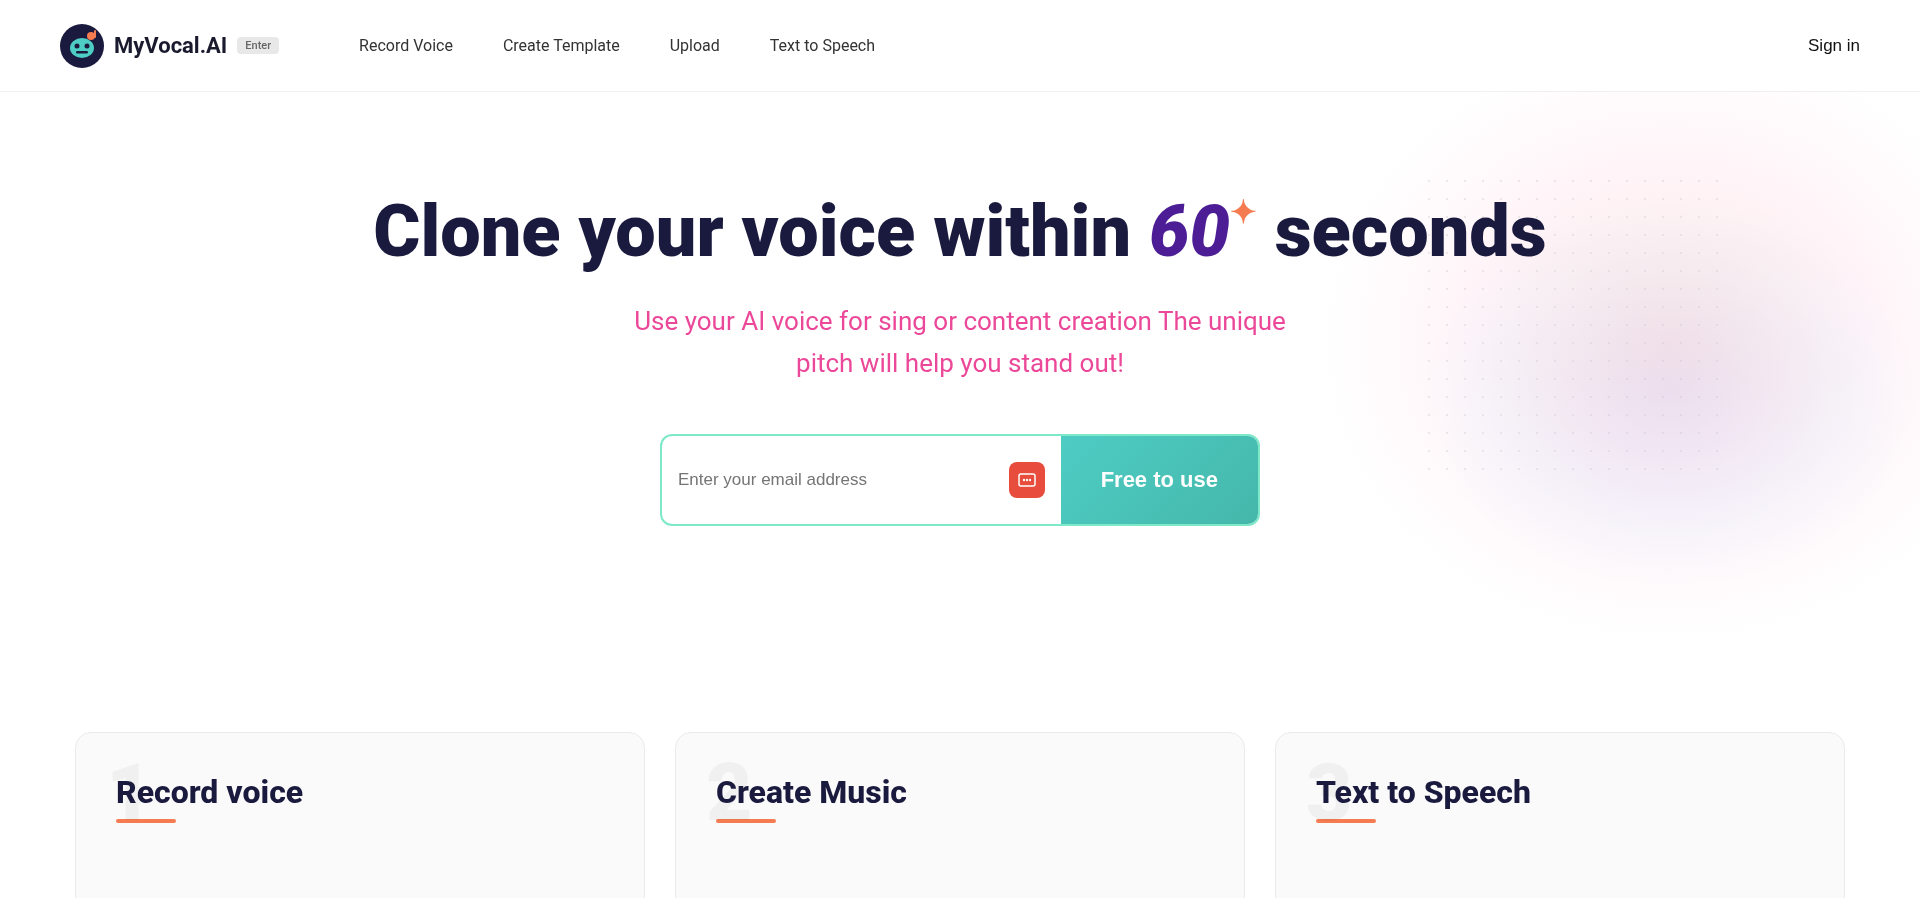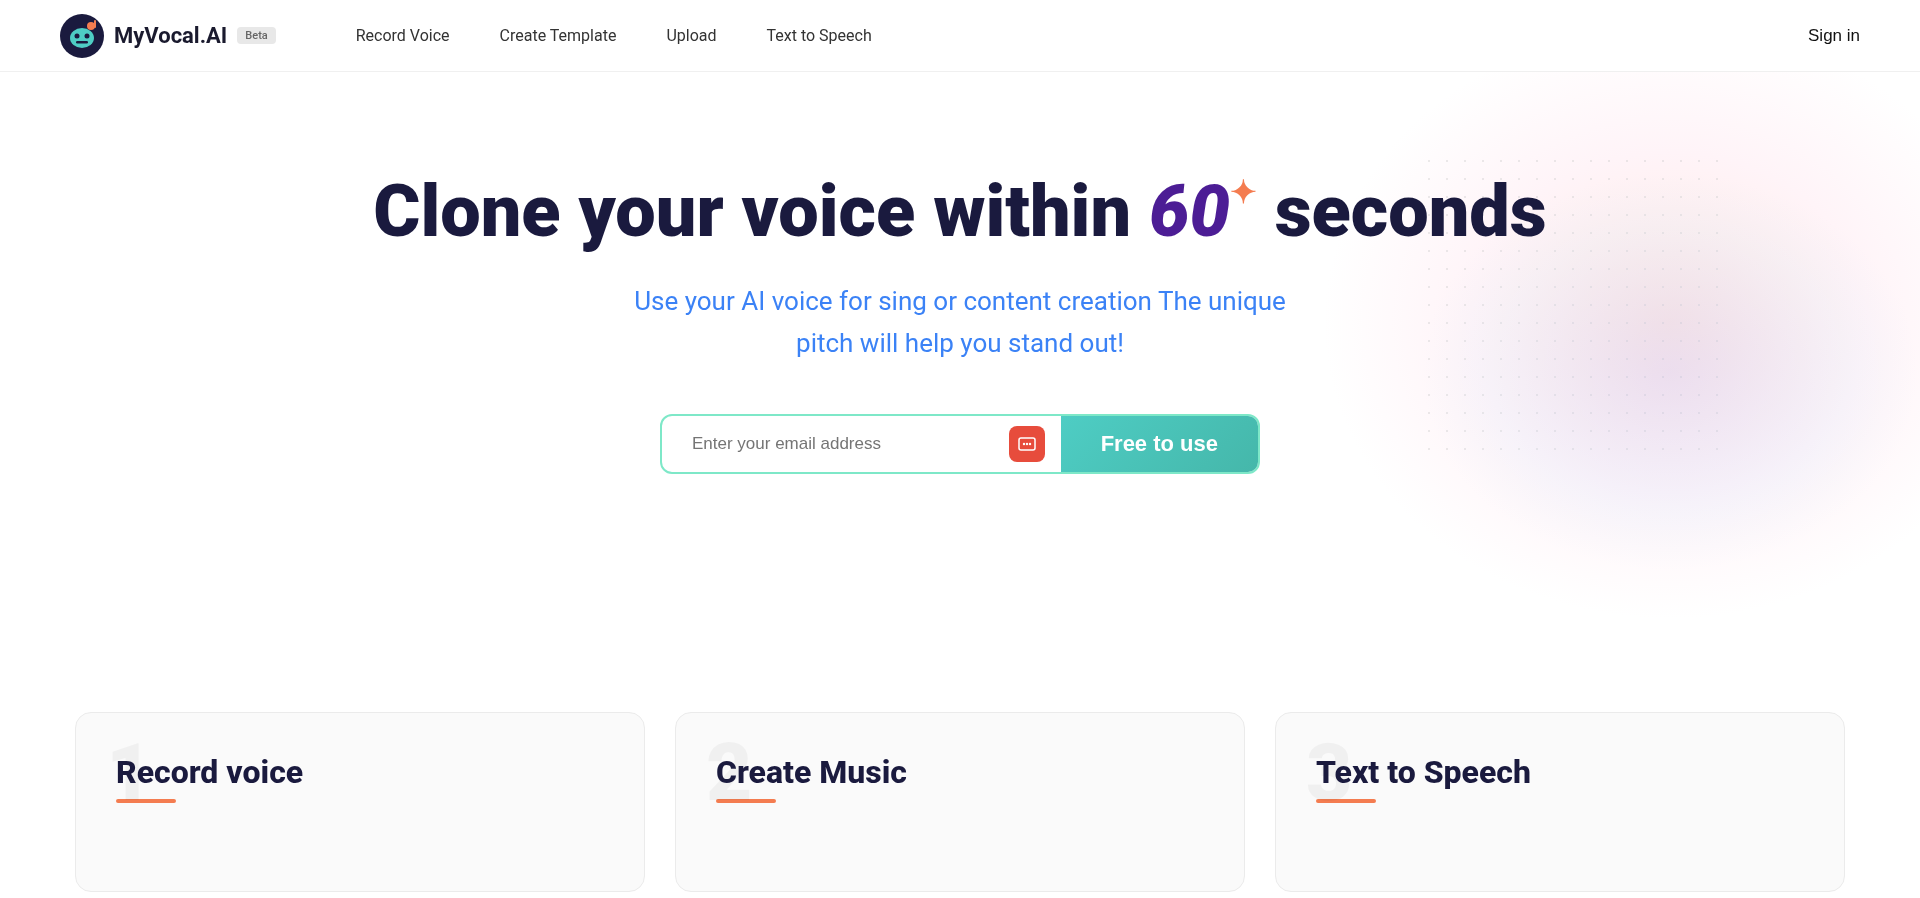--- a/index.html
+++ b/index.html
@@ -14,21 +14,21 @@
       width: 1920px;
       min-height: 898px;
       overflow-x: hidden;
     }
 
     
     .header {
       display: flex;
       align-items: center;
       padding: 0 60px;
-      height: 72px;
+      height: 92px;
       border-bottom: 1px solid #f0f0f0;
       background: #fff;
       position: relative;
       z-index: 10;
     }
 
     .logo-area {
       display: flex;
       align-items: center;
       gap: 10px;
@@ -144,21 +144,21 @@
     .sparkle {
       color: #f47c50;
       font-size: 32px;
       vertical-align: super;
       position: relative;
       top: -8px;
     }
 
     .hero-subtitle {
       font-size: 26px;
-      color: #3b82f6;
+      color: #ec4899;
       line-height: 1.6;
       max-width: 700px;
       margin: 0 auto 50px;
       position: relative;
       z-index: 1;
     }
 
     
     .email-form {
       display: flex;
@@ -169,23 +169,22 @@
       overflow: hidden;
       background: #fff;
       position: relative;
       z-index: 1;
     }
 
     .email-input-wrapper {
       flex: 1;
       display: flex;
       align-items: center;
-      padding: 0 16px;
+      padding: 16px 16px;
       gap: 10px;
-      margin-left: 14px;
     }
 
     .email-input {
       flex: 1;
       border: none;
       outline: none;
       font-size: 17px;
       color: #999;
       padding: 18px 0;
       background: transparent;
@@ -280,21 +279,21 @@
 
       <ellipse cx="22" cy="24" rx="12" ry="10" fill="#4ecdc4"></ellipse>
       <circle cx="17" cy="22" r="2.5" fill="#1a1a3e"></circle>
       <circle cx="27" cy="22" r="2.5" fill="#1a1a3e"></circle>
       <rect x="16" y="27" width="12" height="2.5" rx="1.25" fill="#1a1a3e"></rect>
 
       <circle cx="31" cy="12" r="4" fill="#f47c50"></circle>
       <rect x="34" y="6" width="2" height="8" rx="1" fill="#f47c50"></rect>
     </svg>
     <span class="logo-text">MyVocal.AI</span>
-    <span class="beta-badge">Beta</span>
+    <span class="beta-badge">Enter</span>
   </div>
 
   <nav class="nav">
     <a class="nav-item">Record Voice</a>
     <a class="nav-item">Create Template</a>
     <a class="nav-item">Upload</a>
     <a class="nav-item">Text to Speech</a>
   </nav>
 
   <button class="sign-in-btn">Sign in</button>

